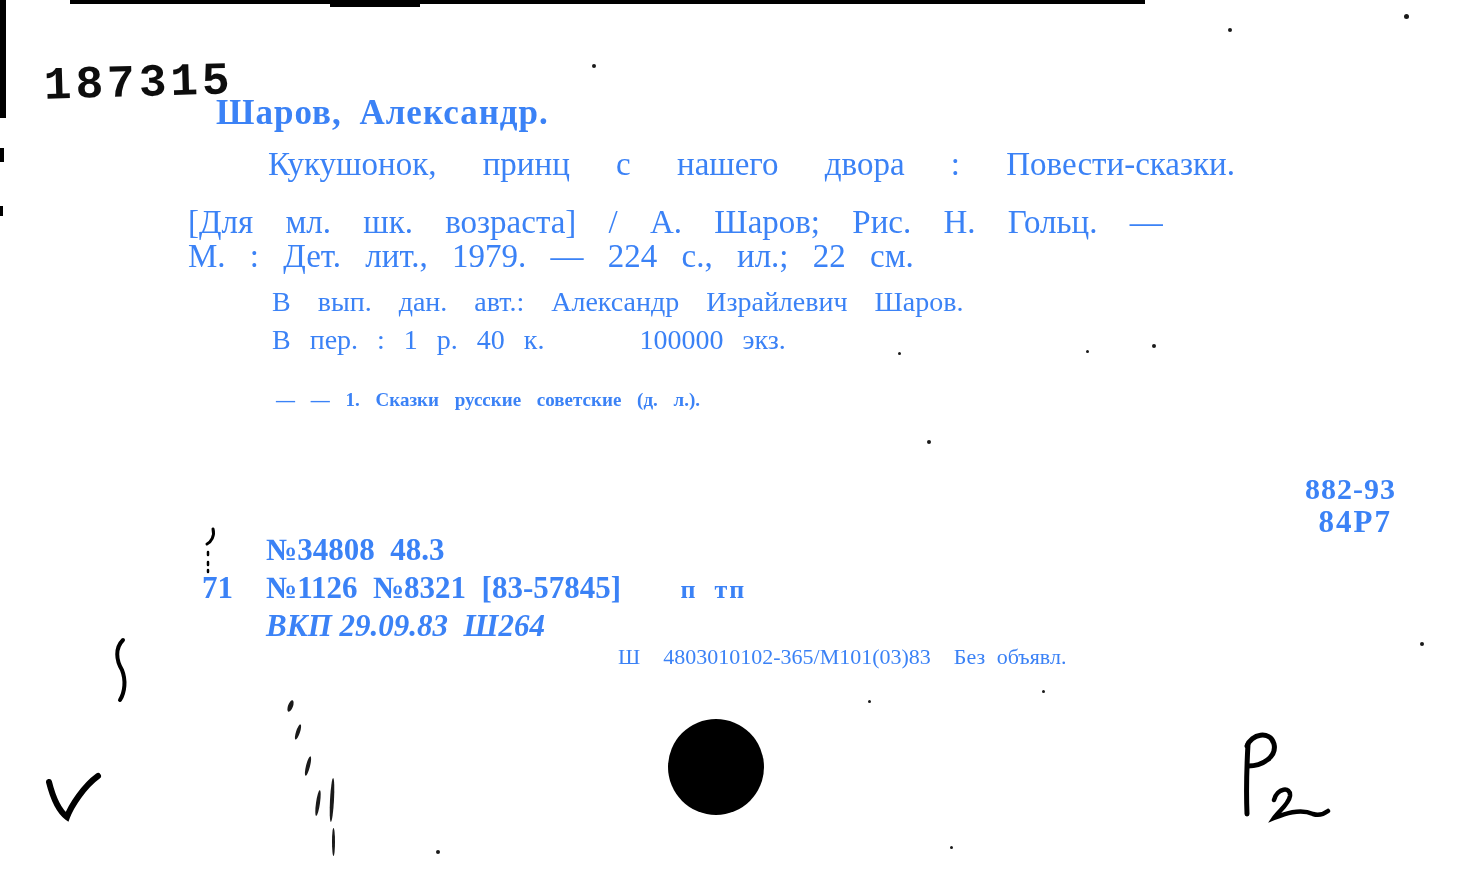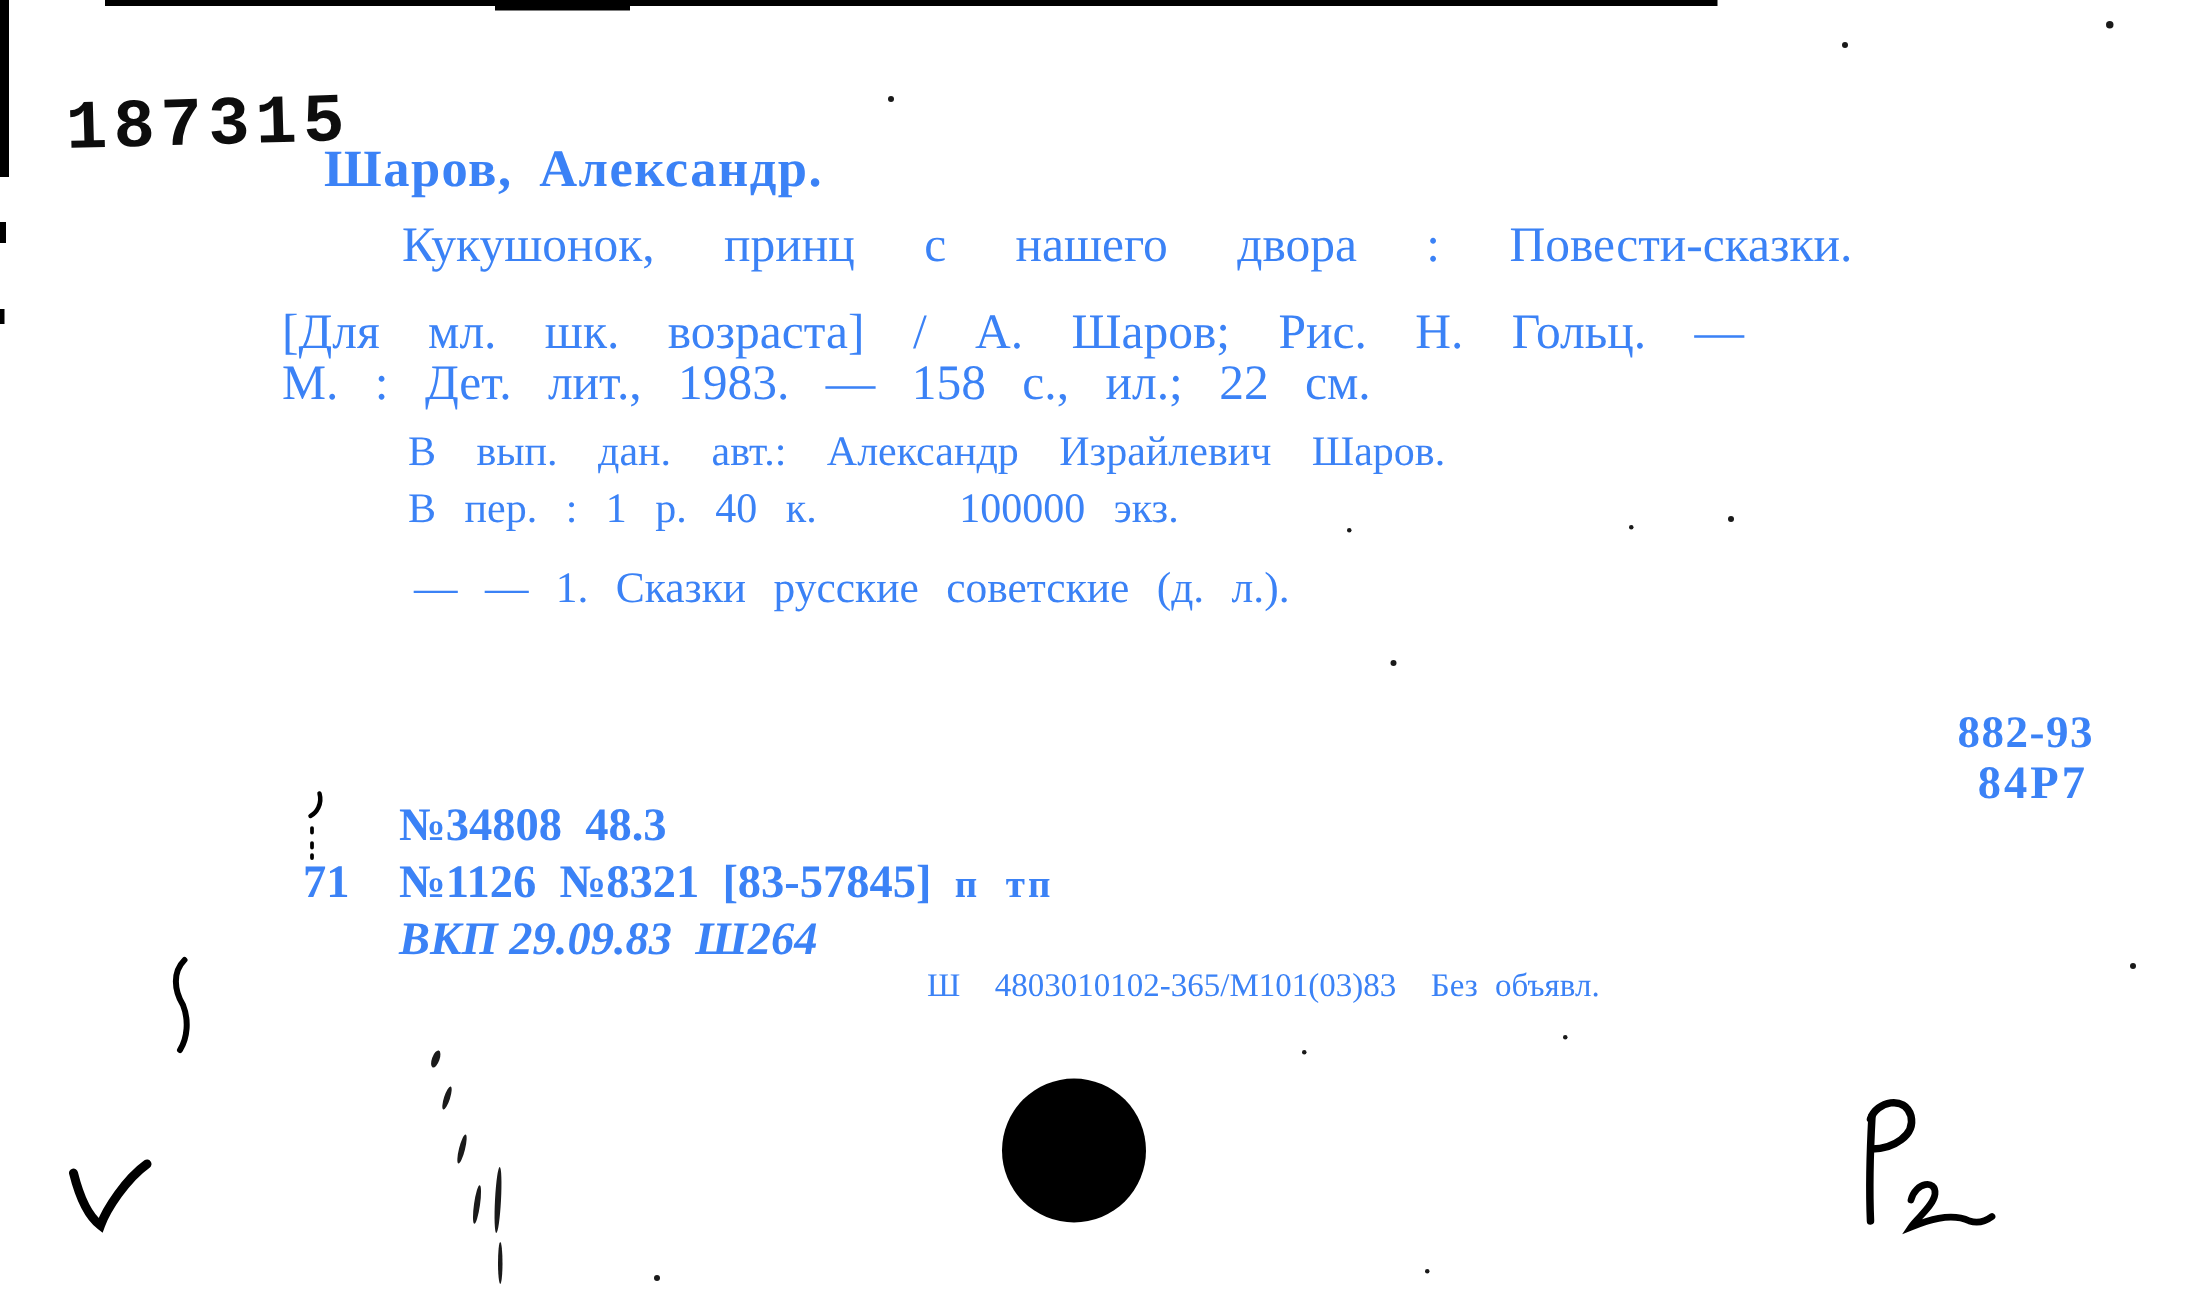--- a/index.html
+++ b/index.html
@@ -27,27 +27,27 @@
     letter-spacing: 4px;
     transform: rotate(-1.6deg);
     color: #0d0d0d;
   }
   .author      { left: 216px; top: 94px;  font-size: 35px; font-weight: bold; letter-spacing: 1px; word-spacing: 8px; }
   .desc1       { left: 268px; top: 146px; font-size: 33px; word-spacing: 38px; }
   .desc2       { left: 188px; top: 192px; font-size: 33px; word-spacing: 24px; margin-top: 12px; }
   .desc3       { left: 188px; top: 238px; font-size: 33px; word-spacing: 16px; }
   .colo1       { left: 272px; top: 287px; font-size: 28px; word-spacing: 20px; }
   .colo2       { left: 272px; top: 325px; font-size: 28px; word-spacing: 12px; }
-  .subject     { left: 276px; top: 377px; font-size: 29px; word-spacing: 11px; }
+  .subject     { left: 276px; top: 390px; font-size: 19px; word-spacing: 11px; font-weight: bold; }
   .udc         { right: 76px; top: 472px; font-size: 30px; text-align: left; font-weight: bold; letter-spacing: 1px; }
   .bbk         { right: 80px; top: 505px; font-size: 31px; text-align: right; font-weight: bold; letter-spacing: 2px; }
   .proc1       { left: 266px; top: 533px; font-size: 31px; font-weight: bold; }
   .proc2margin { left: 202px; top: 571px; font-size: 31px; font-weight: bold; }
   .proc2       { left: 266px; top: 571px; font-size: 31px; font-weight: bold; }
-  .proc2note   { font-size: 26px; font-weight: bold; letter-spacing: 2px; }
+  .proc2note   { font-size: 26px; font-weight: bold; letter-spacing: 2px; margin-left: 44px; }
   .proc3       { left: 266px; top: 609px; font-size: 31px; font-weight: bold; font-style: italic; }
   .ordernum    { left: 618px; top: 645px; font-size: 22px; word-spacing: 6px; }
   .punch-hole {
     position: absolute;
     left: 668px; top: 719px;
     width: 96px; height: 96px;
     background: #000;
     border-radius: 50%;
   }
   .hand { position: absolute; }
@@ -65,21 +65,21 @@
 <div class="edge" style="left:330px; top:0; width:90px; height:7px;"></div>
 <div class="edge" style="left:0; top:0; width:6px; height:118px;"></div>
 <div class="edge" style="left:0; top:148px; width:4px; height:14px;"></div>
 <div class="edge" style="left:0; top:206px; width:3px; height:10px;"></div>
 
 <div class="stamp">187315</div>
 
 <div class="line author">Шаров, Александр.</div>
 <div class="line desc1">Кукушонок, принц с нашего двора : Повести-сказки.</div>
 <div class="line desc2">[Для мл. шк. возраста] / А. Шаров; Рис. Н. Гольц. —</div>
-<div class="line desc3">М. : Дет. лит., 1983. — 158 с., ил.; 22 см.</div>
+<div class="line desc3">М. : Дет. лит., 1979. — 224 с., ил.; 22 см.</div>
 <div class="line colo1">В вып. дан. авт.: Александр Израйлевич Шаров.</div>
 <div class="line colo2">В пер. : 1 р. 40 к.     100000 экз.</div>
 <div class="line subject">— — 1. Сказки русские советские (д. л.).</div>
 
 <div class="line udc">882-93</div>
 <div class="line bbk">84Р7</div>
 
 <div class="line proc1">№34808  48.3</div>
 <div class="line proc2margin">71</div>
 <div class="line proc2"><span>№1126  №8321  [83-57845]  </span><span class="proc2note">п  тп</span></div>

